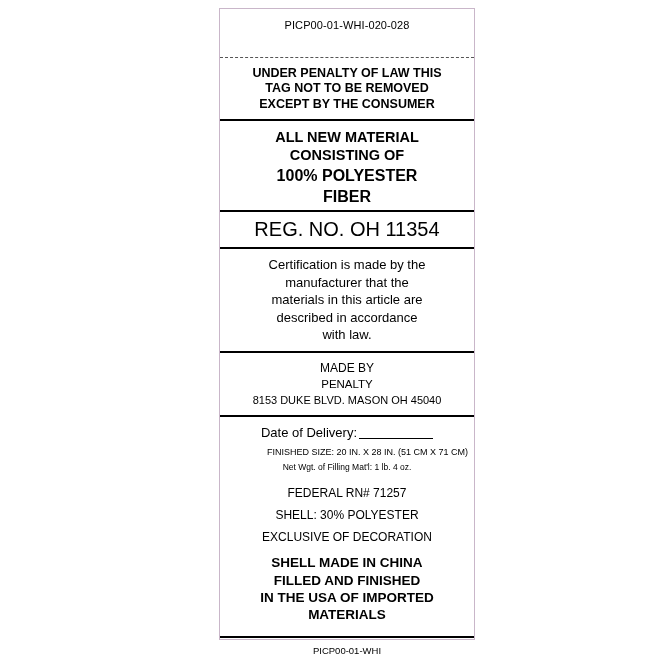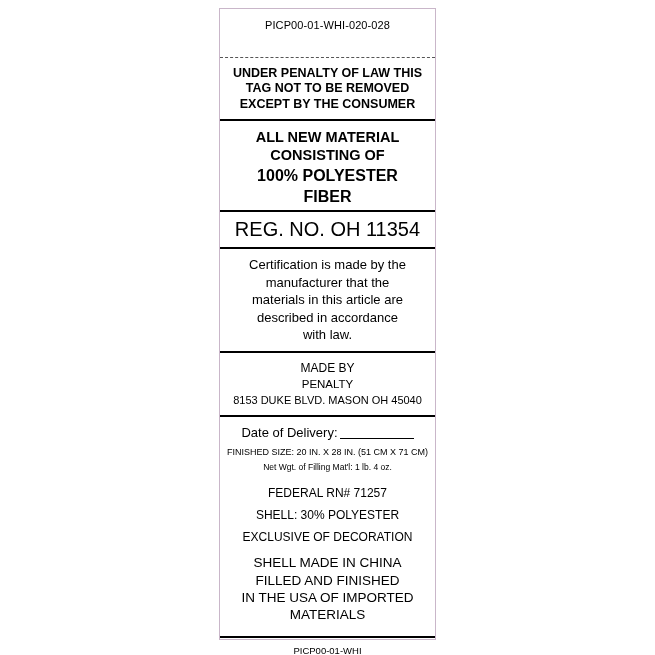--- a/index.html
+++ b/index.html
@@ -12,21 +12,21 @@
     height: 655px;
     font-family: "Liberation Sans", sans-serif;
     color: #000000;
     overflow: hidden;
   }
 
   #label {
     position: absolute;
     left: 219px;
     top: 8px;
-    width: 217px;
+    width: 256px;
     height: 632px;
     background: #ffffff;
     border: 1px solid #c9b6c9;
     box-sizing: border-box;
   }
 
   .sec {
     box-sizing: border-box;
     padding: 4px 6px;
     text-align: center;
@@ -99,34 +99,35 @@
     display: inline-block;
     width: 74px;
     border-bottom: 1px solid #000;
     vertical-align: -2px;
     margin-left: 2px;
   }
   .details .small {
     font-size: 9px;
     line-height: 1.15;
     margin-bottom: 6px;
+    text-align: right;
   }
   .details .small2 {
     font-size: 8.5px;
     line-height: 1.15;
     margin-bottom: 14px;
   }
   .details .mid {
     font-size: 12px;
     line-height: 1.15;
     margin-bottom: 8px;
   }
 
   .origin {
-    font-weight: normal;
+    font-weight: bold;
     font-size: 13.5px;
     line-height: 1.28;
     padding-top: 2px;
     padding-bottom: 8px;
   }
 
   .footer {
     font-size: 9.5px;
     line-height: 1.45;
     padding-top: 6px;

